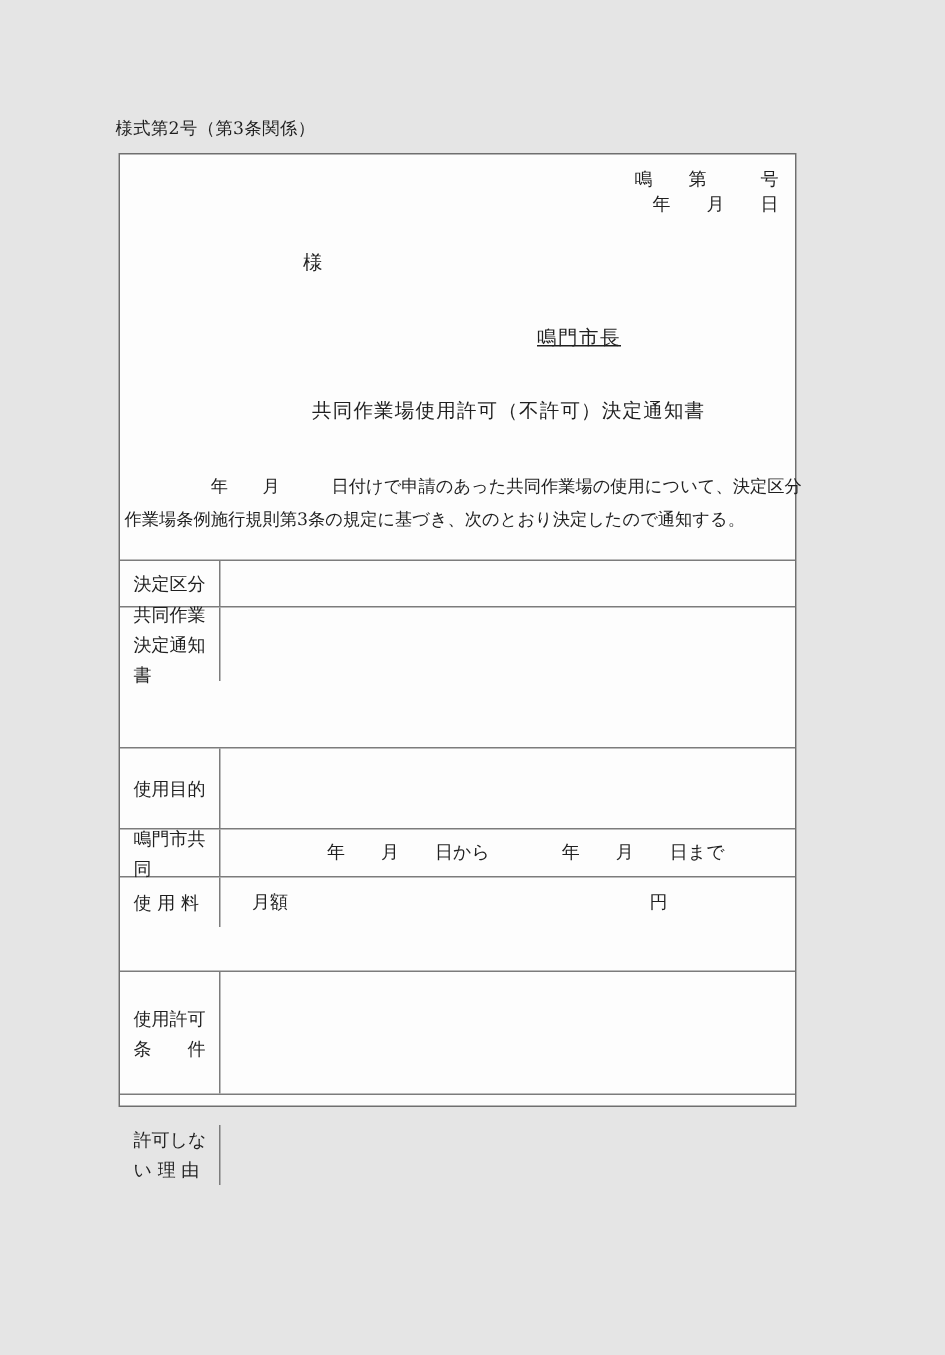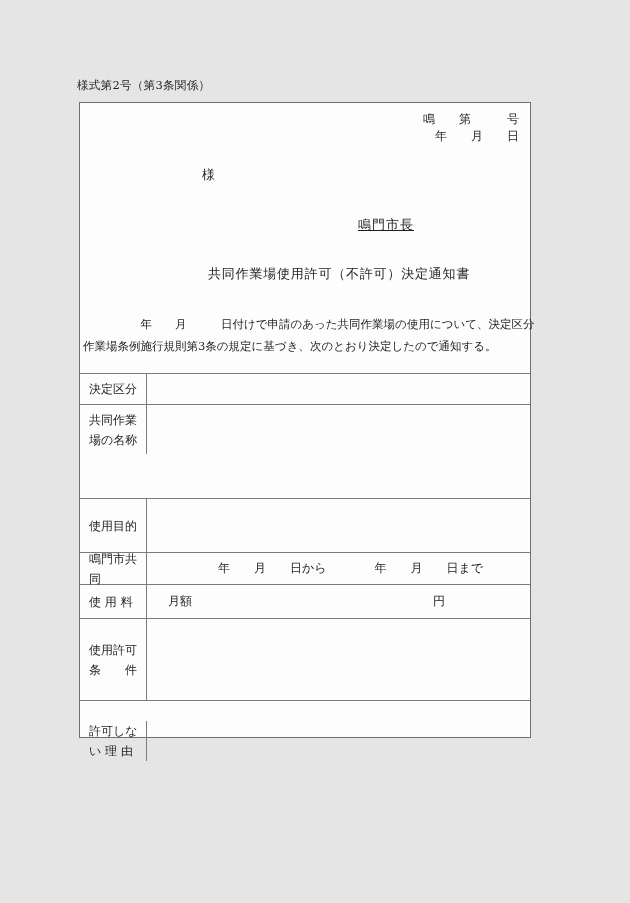--- a/index.html
+++ b/index.html
@@ -49,21 +49,21 @@
   }
   .body-line { white-space: pre; }
   .form-table { width: 100%; }
   .trow {
     display: flex;
     border-top: 1px solid #7c7c7c;
     box-sizing: border-box;
     font-size: 12px;
   }
   .h31 { height: 31px; } .h50 { height: 50px; } .h54 { height: 54px; margin-top: 44px; }
-  .h32 { height: 32px; } .h34 { height: 34px; } .h82 { height: 82px; }
+  .h32 { height: 32px; } .h34 { height: 34px; } .h82 { height: 82px; margin-top: 29px; }
   .h81 { height: 81px; align-items: center; }
   .label-cell {
     width: 67px;
     box-sizing: border-box;
     border-right: 1px solid #7c7c7c;
     padding-left: 9px;
     display: flex;
     align-items: center;
     white-space: pre-line;
     line-height: 20px;
@@ -103,21 +103,21 @@
 
     <div class="form-table">
 
       <div class="trow h31">
         <div class="label-cell">決定区分</div>
         <div class="content-cell"></div>
       </div>
 
       <div class="trow h50">
         <div class="label-cell">共同作業
-場の名称</div>
+決定通知書</div>
         <div class="content-cell"></div>
       </div>
 
       <div class="trow h54">
         <div class="label-cell">使用目的</div>
         <div class="content-cell"></div>
       </div>
 
       <div class="trow h32">
         <div class="label-cell">鳴門市共同</div>

